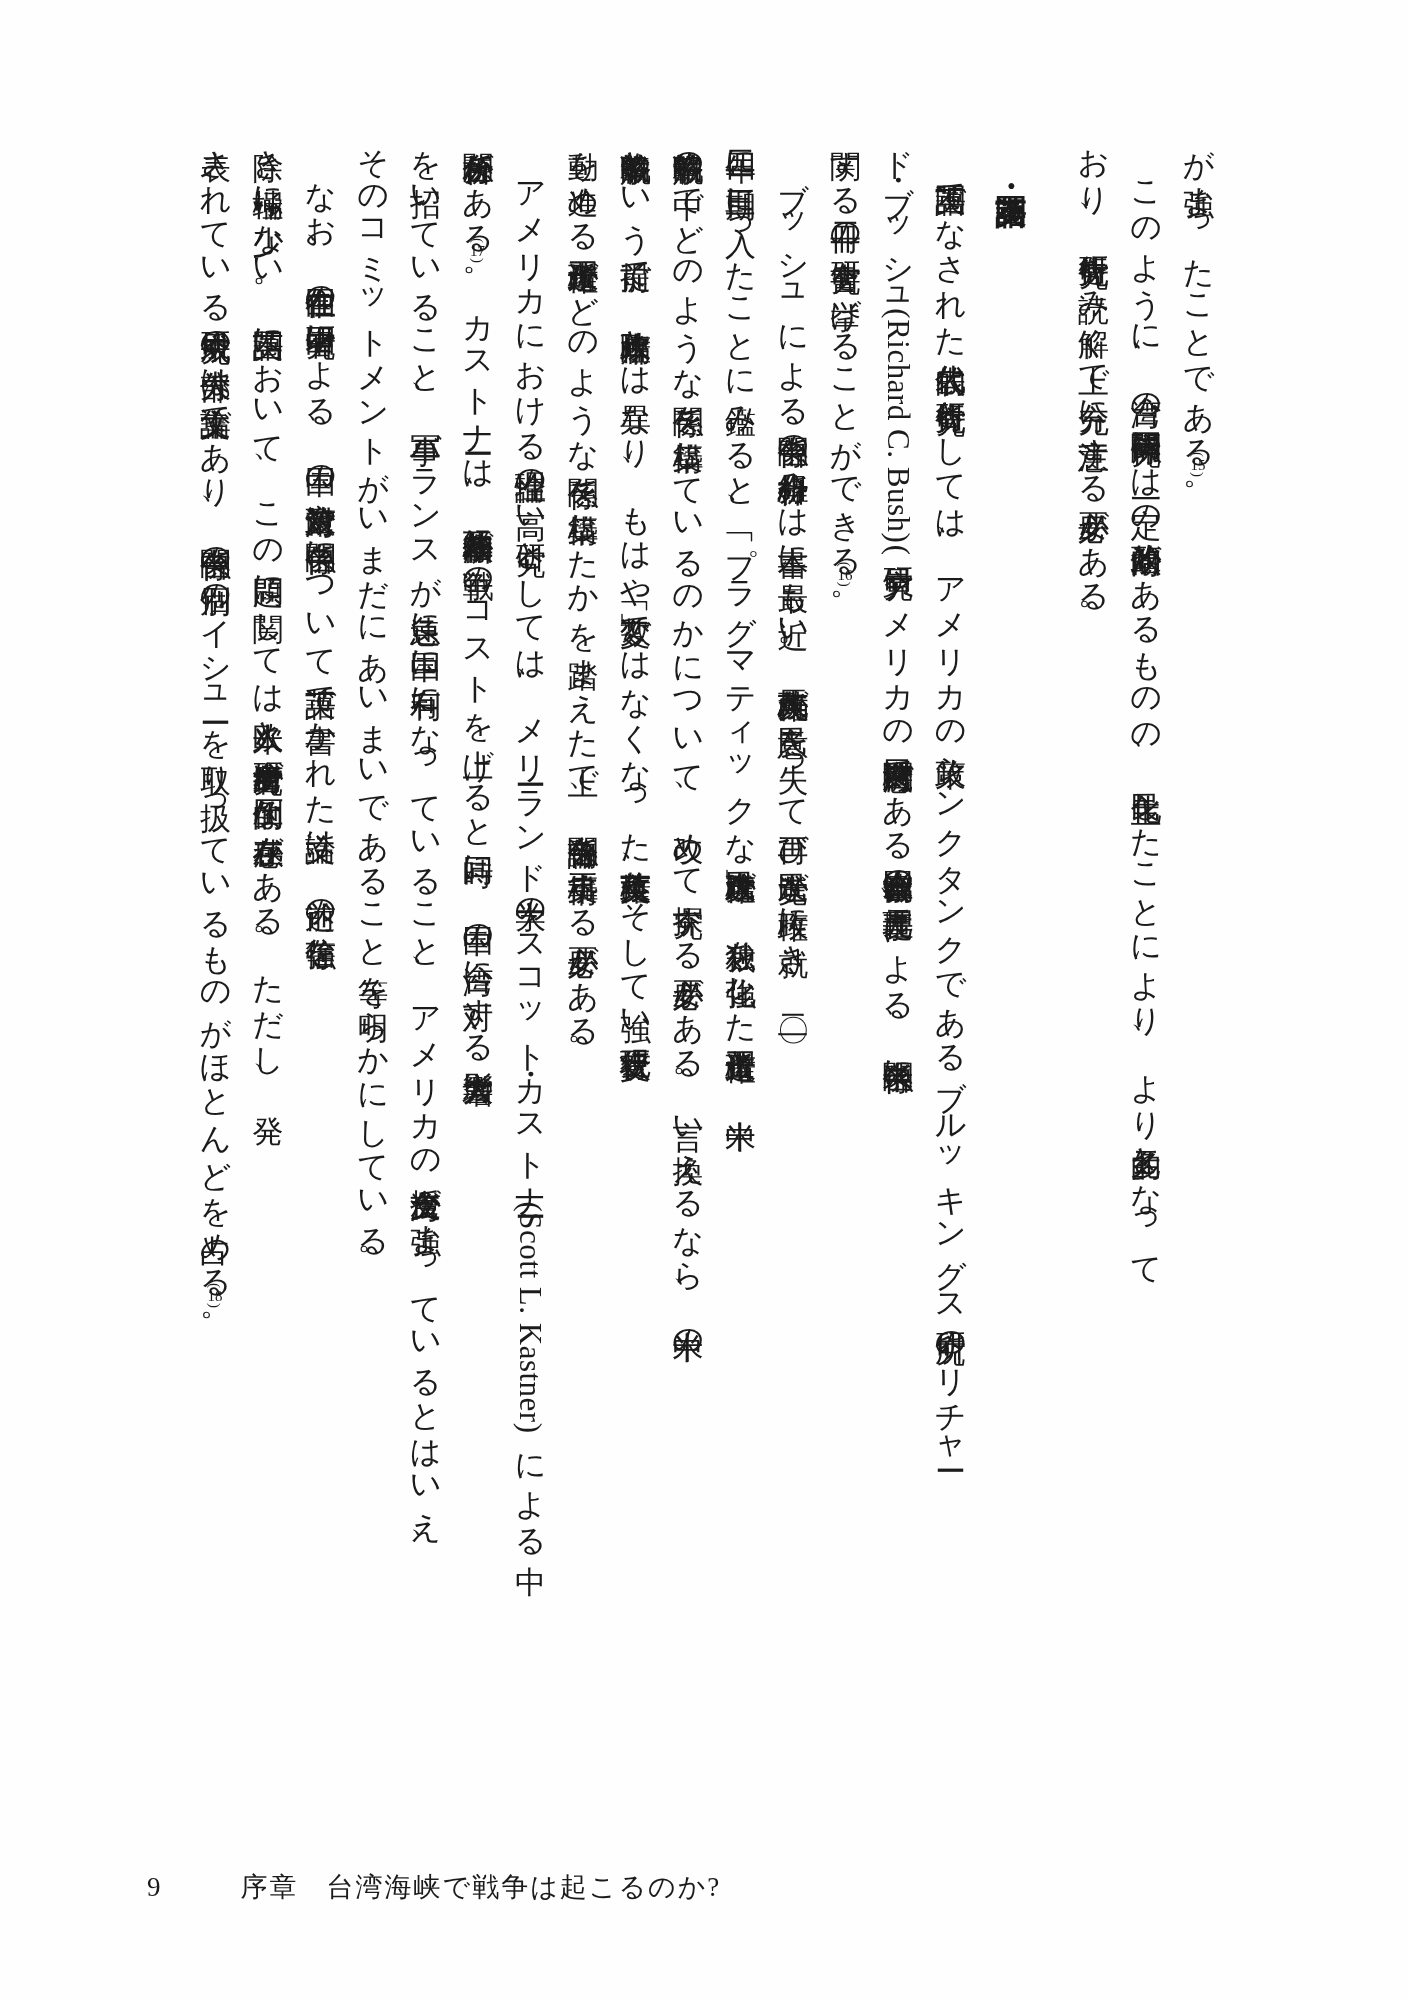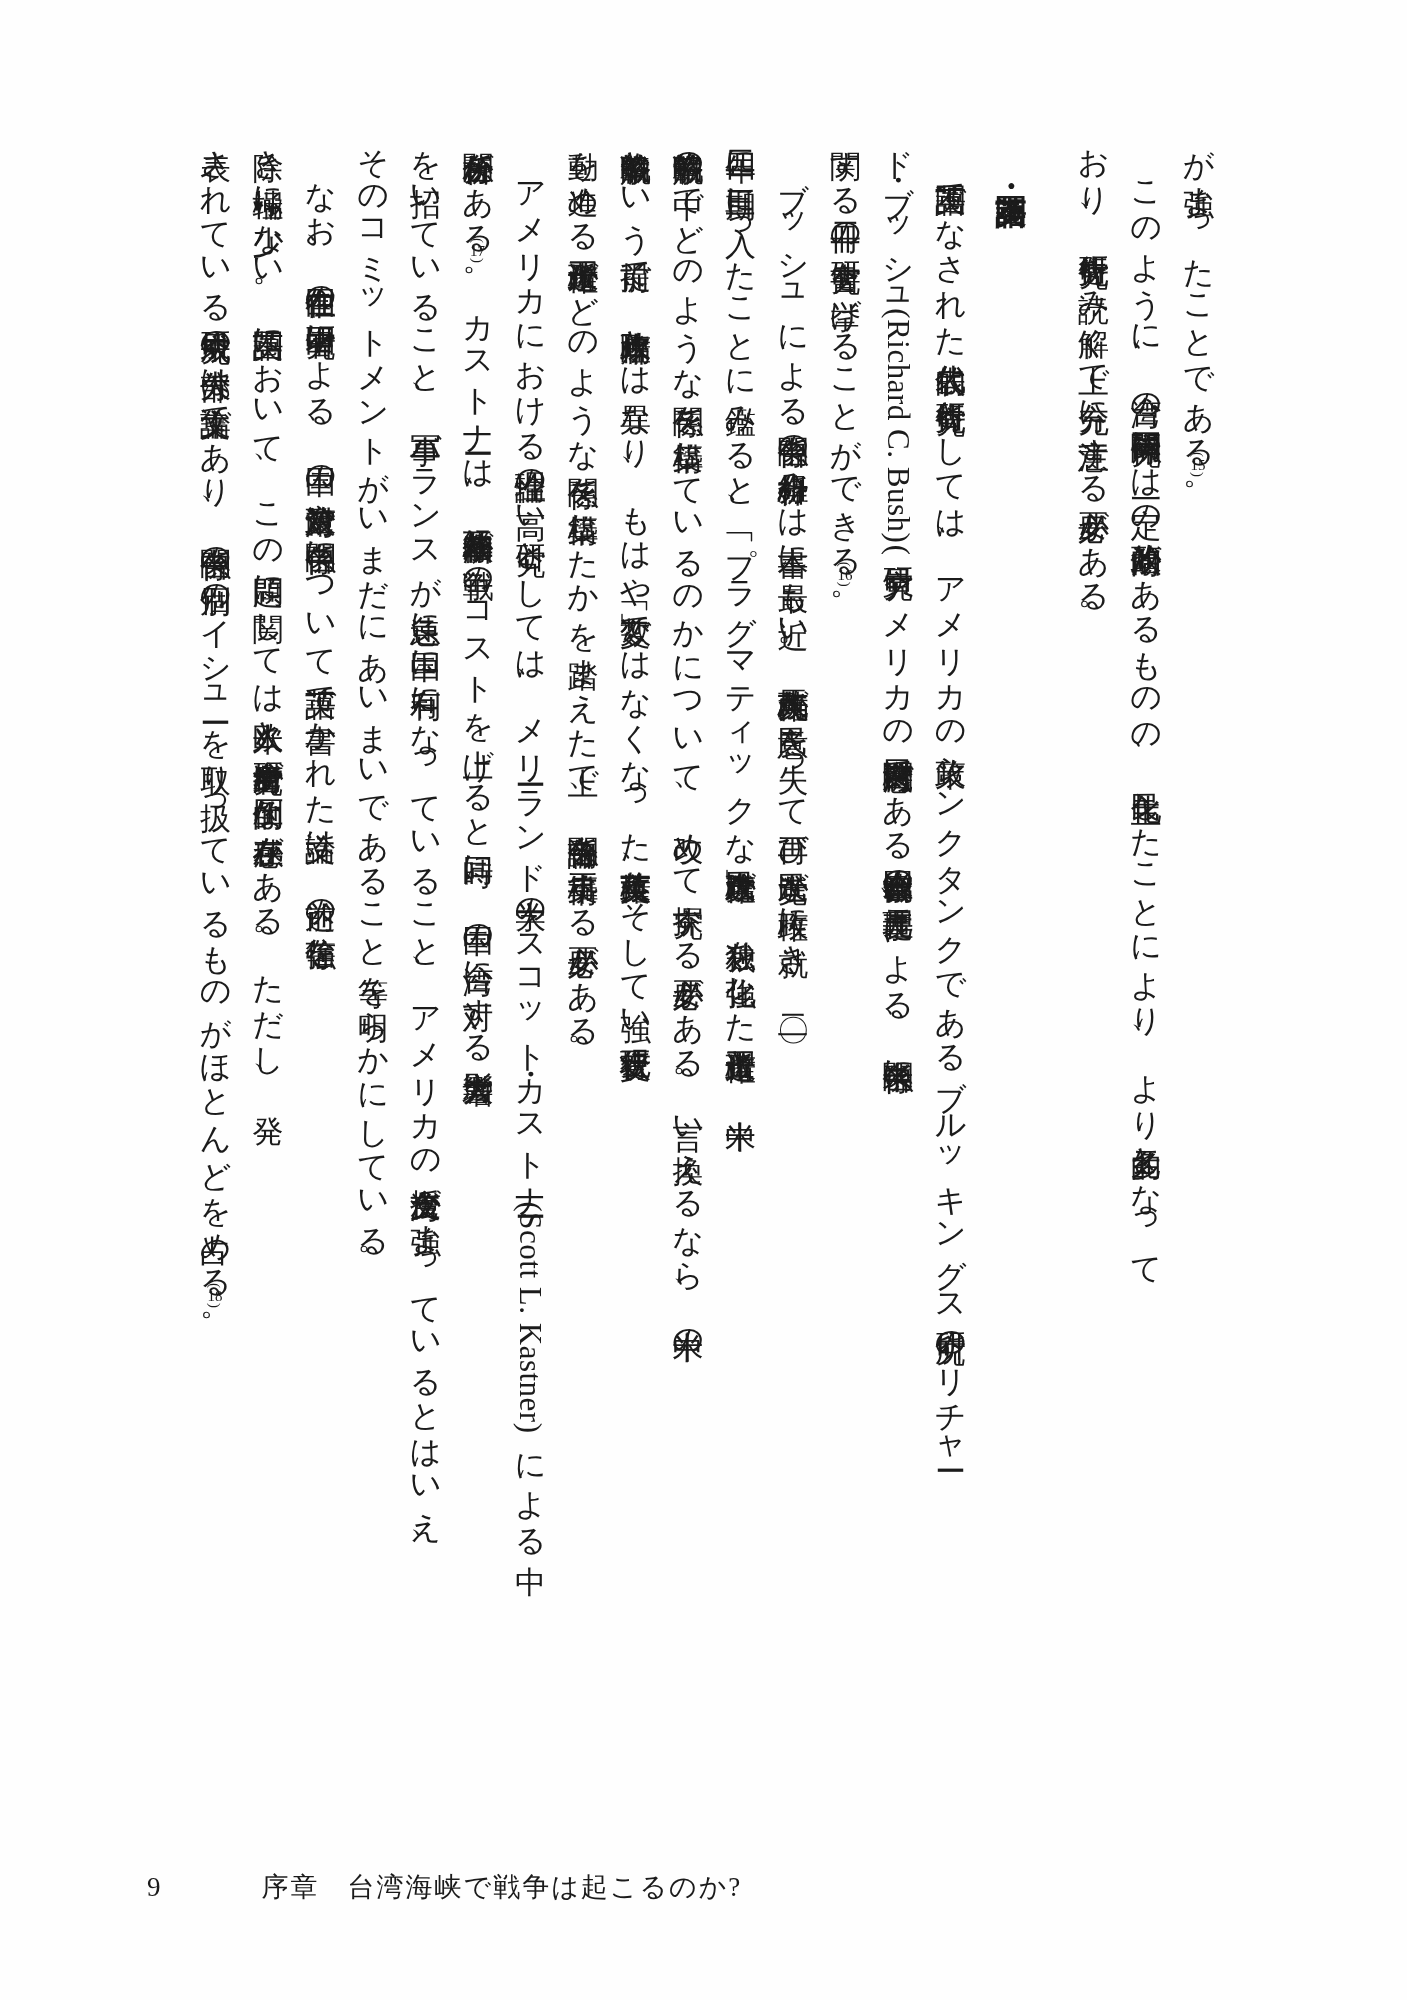--- a/index.html
+++ b/index.html
@@ -60,21 +60,21 @@
     position: absolute;
     left: 147px;
     top: 1869px;
     font-size: 27px;
     letter-spacing: 2px;
     display: flex;
     align-items: baseline;
     color: #1b1b1b;
     white-space: nowrap;
   }
-  .footer .chapter { margin-left: 99px; }
+  .footer .chapter { margin-left: 78px; }
   .footer .title   { margin-left: 28px; text-align: right; }
 </style>
 </head>
 <body>
 
 <div class="page">
 
   <div class="text-block">
       <p class="col">が強まったことである<span class="fn">(<span class="fn-num">15</span>)</span>。</p>
       <p class="col indent">このように、台湾の両岸関係研究には一定の政治的傾向があるものの、民主化したことにより、より多元的となって</p>

